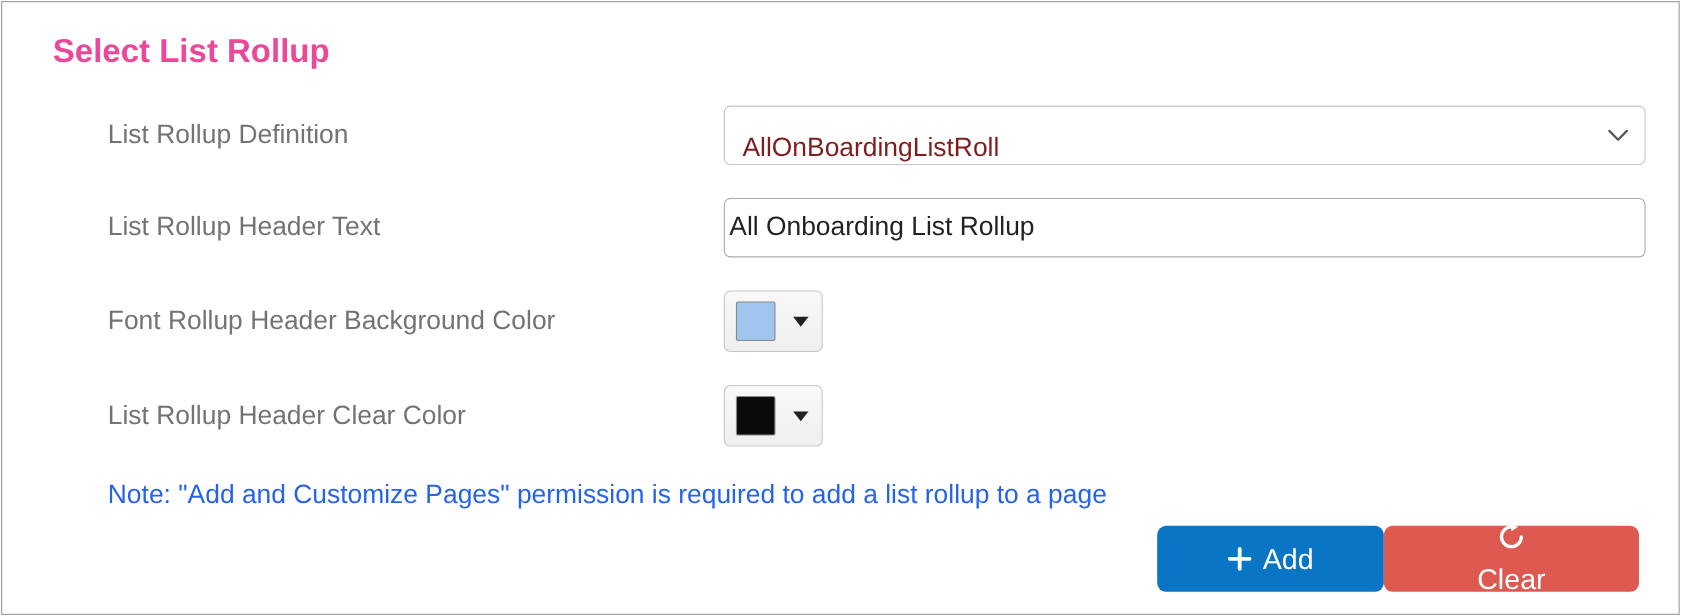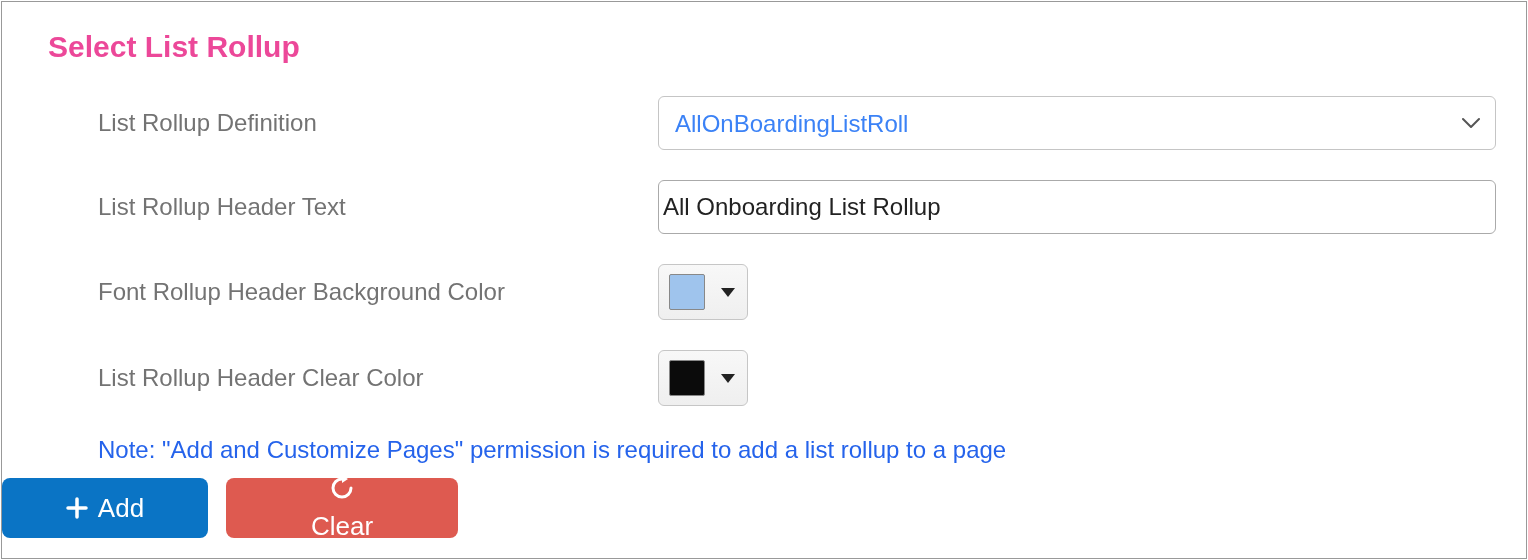--- a/index.html
+++ b/index.html
@@ -40,23 +40,23 @@
   .select-wrap {
     position: relative;
     width: 838px;
   }
   .select-input {
     width: 100%;
     height: 54px;
     border: 1px solid #c5c5c5;
     border-radius: 6px;
     background: #fff;
-    color: #3b82f6;
-    font-size: 24px;
-    padding: 1px 42px 0 16px;
+    color: #7f1d1d;
+    font-size: 24px;
+    padding: 12px 42px 0 16px;
     line-height: 52px;
     cursor: pointer;
   }
   .select-chevron {
     position: absolute;
     right: 16px;
     top: 50%;
     transform: translateY(-50%);
     pointer-events: none;
   }
@@ -95,21 +95,21 @@
     border-right: 7px solid transparent;
     border-top: 9px solid #222;
   }
   .note {
     color: #2563eb;
     font-size: 24px;
     margin: 8px 0 0 96px;
   }
   .button-row {
     display: flex;
-    gap: 18px;
+    justify-content: flex-end;
     padding-right: 36px;
     margin-top: 14px;
   }
   .btn {
     display: flex;
     align-items: center;
     justify-content: center;
     gap: 10px;
     height: 60px;
     border-radius: 8px;

